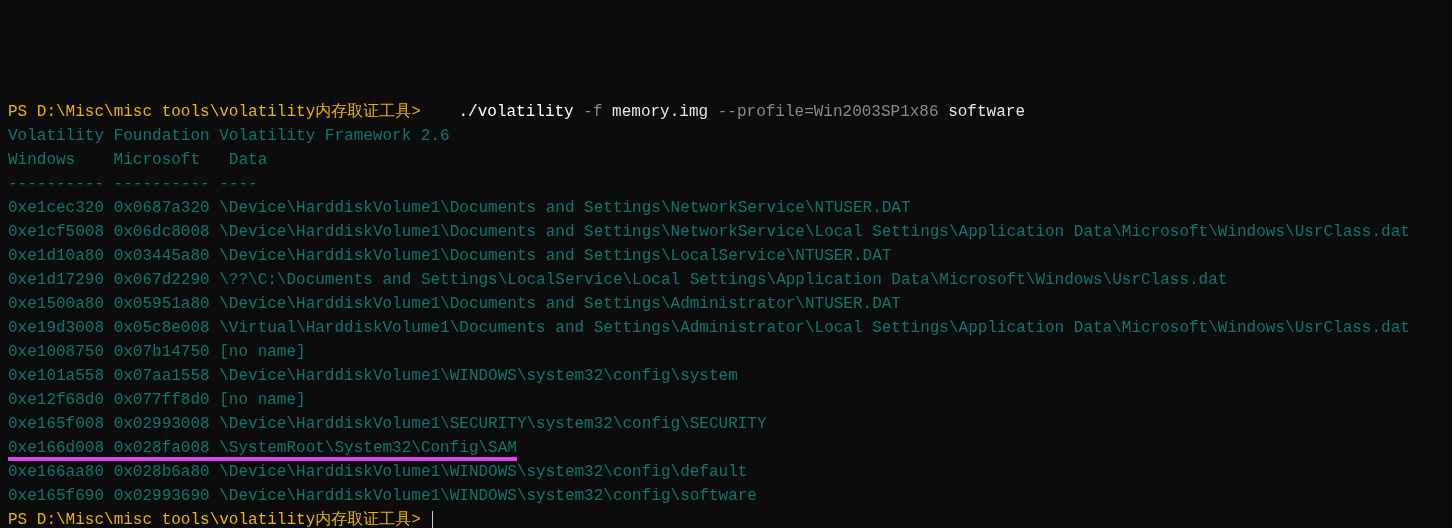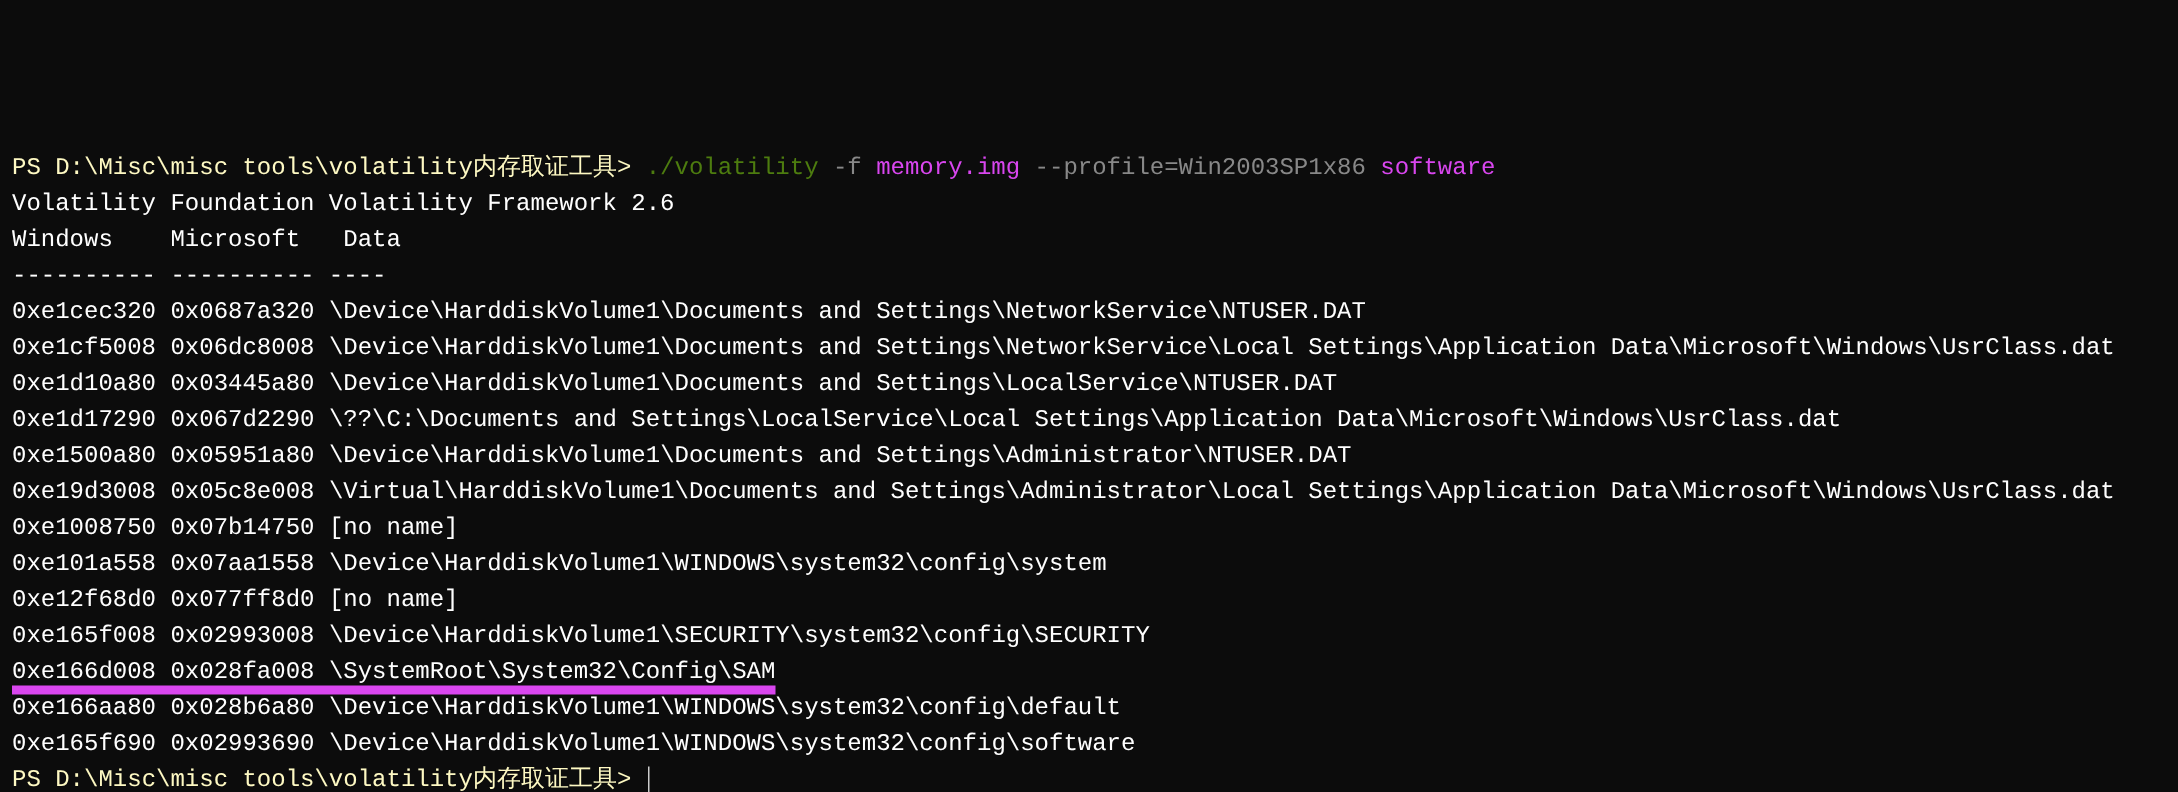--- a/index.html
+++ b/index.html
@@ -16,36 +16,37 @@
       padding: 4px 8px;
       width: 1452px;
       white-space: pre;
       overflow: hidden;
     }
     .terminal {
       white-space: pre-wrap;
       word-break: break-all;
     }
     .prompt {
-      color: #fef9c3;
+      color: #eab308;
     }
     .cmd-yellow {
-      color: #4d7c0f;
+      color: #ffffff;
+      margin-left: 28px;
     }
     .cmd-gray {
       color: #888888;
     }
     .cmd-lightgray {
-      color: #d946ef;
+      color: #e5e5e5;
     }
     .output {
-      color: #ffffff;
+      color: #0f766e;
     }
     .underlined {
-      border-bottom: 6px solid #d946ef;
+      border-bottom: 4px solid #d946ef;
       padding-bottom: 0px;
       display: inline;
     }
     .cursor {
       display: inline-block;
       width: 1px;
       height: 18px;
       background: #cccccc;
       vertical-align: middle;
       margin-left: 2px;

